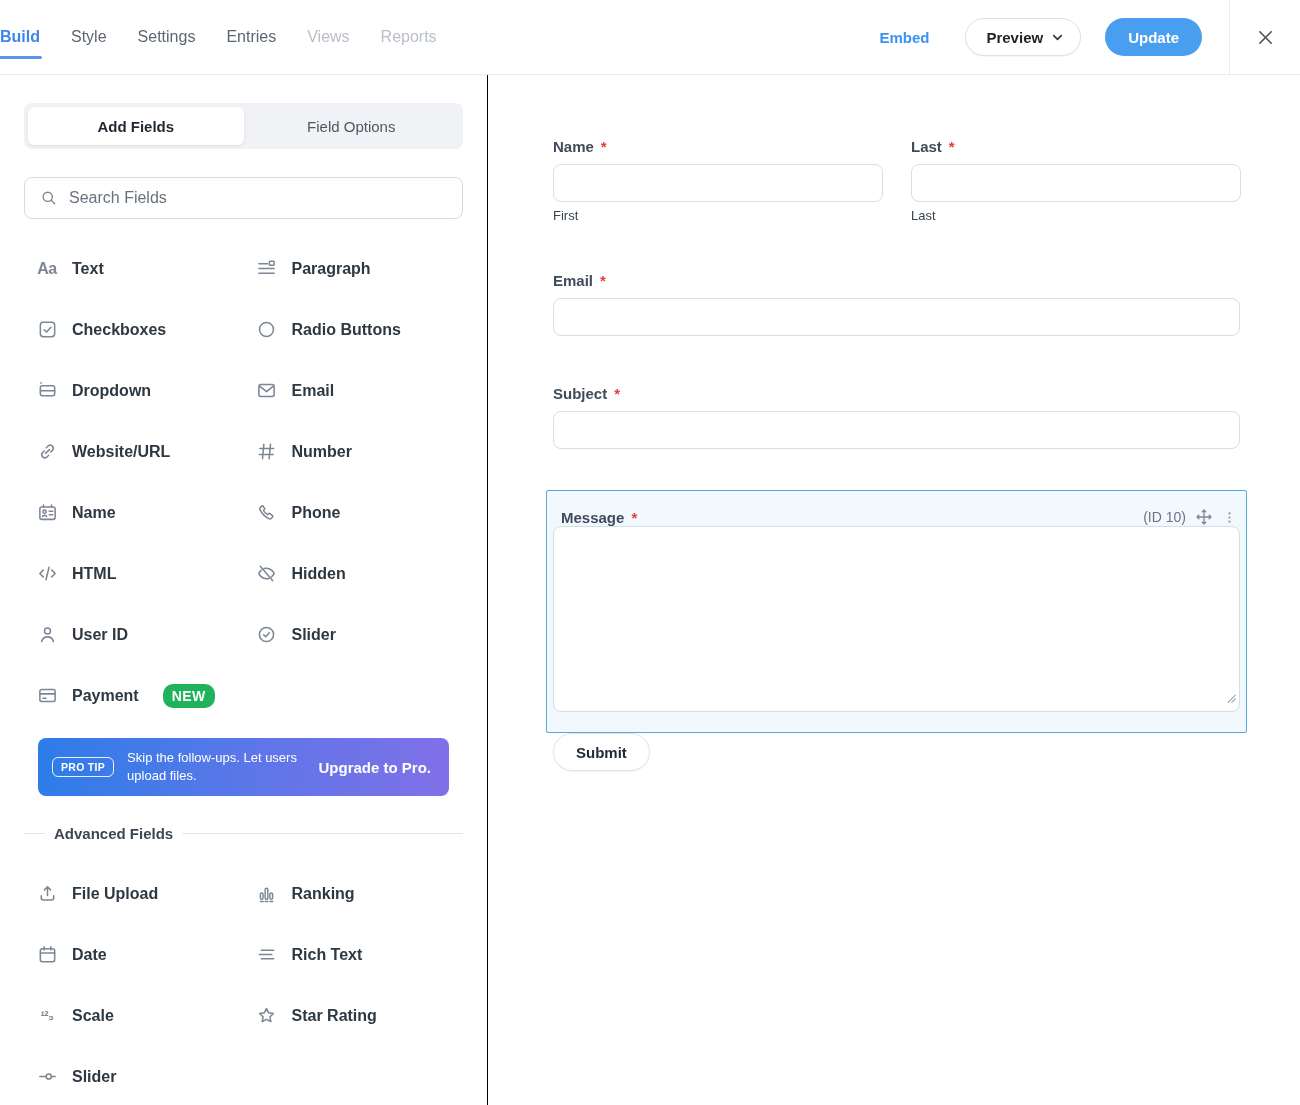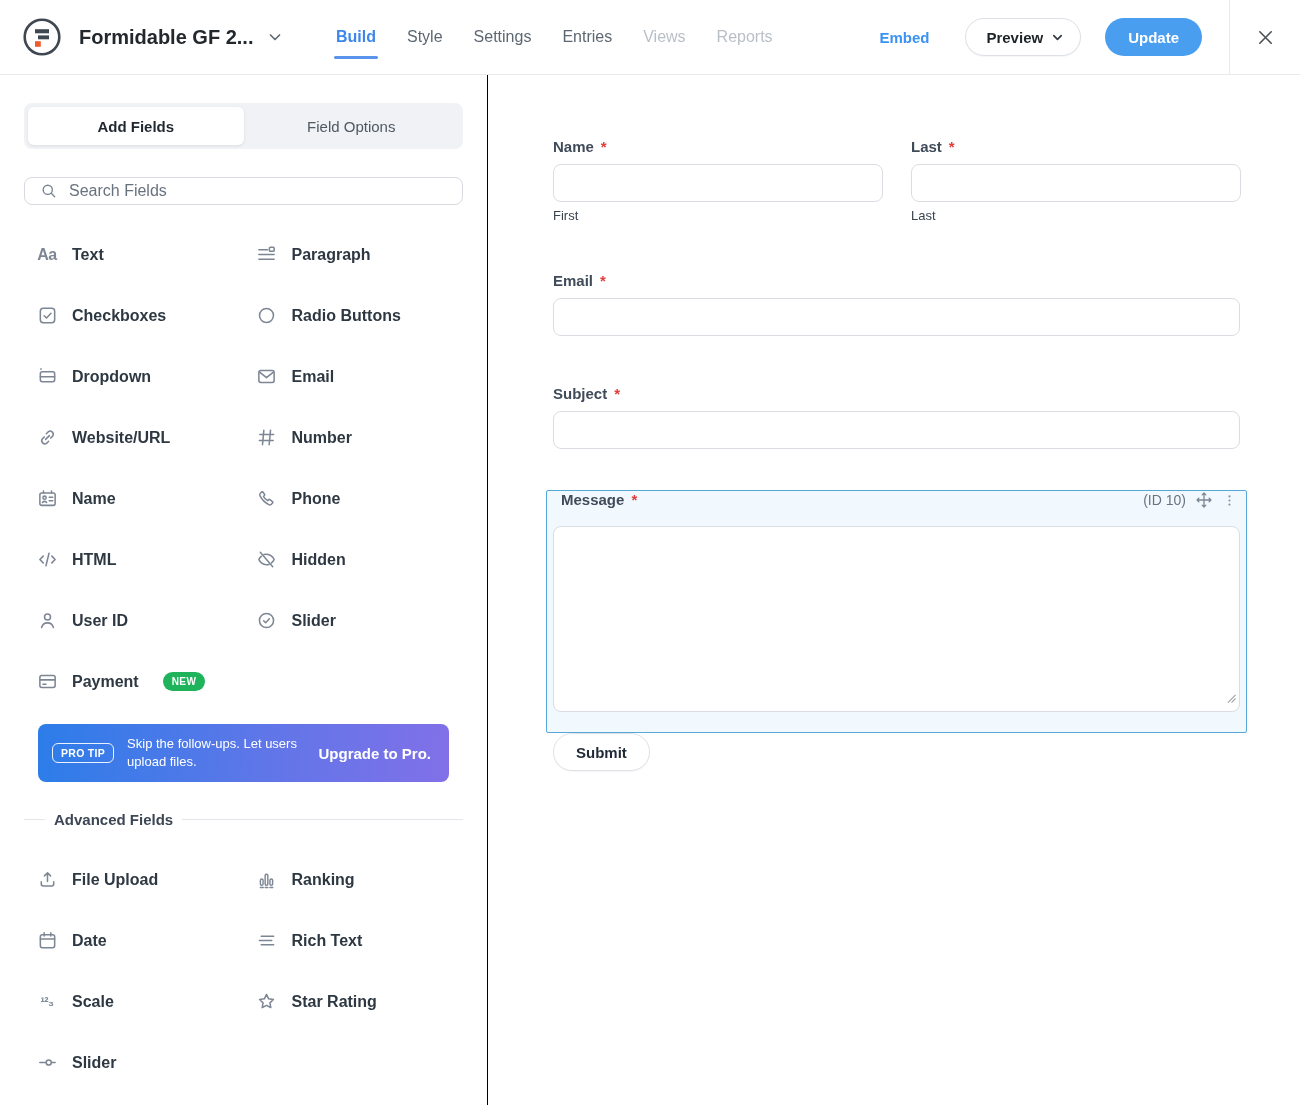--- a/index.html
+++ b/index.html
@@ -39,36 +39,36 @@
   .content { flex:1; display:flex; min-height:0; }
 
   
   .sidebar { width:488px; flex:0 0 488px; border-right:1px solid #000000; background:#fff;
     padding:28px 24px 0 24px; overflow:hidden; }
   .mode-toggle { height:46px; background:#f0f2f5; border-radius:8px; padding:4px; display:flex; }
   .mode-opt { flex:1; border:none; background:transparent; border-radius:6px; font-size:15px;
     color:#4e5964; cursor:pointer; font-family:inherit; }
   .mode-opt.active { background:#fff; font-weight:700; color:#1f2730;
     box-shadow:0 1px 3px rgba(25,35,50,.10); }
-  .search-box { margin-top:28px; height:28px; border:1px solid #d7dbe0; border-radius:8px;
+  .search-box { margin-top:28px; height:42px; border:1px solid #d7dbe0; border-radius:8px;
     display:flex; align-items:center; padding:0 13px; gap:9px; background:#fff; }
   .search-box input { flex:1; border:none; outline:none; font-size:16px; color:#2e3842;
     font-family:inherit; background:transparent; }
   .search-box input::placeholder { color:#68727f; opacity:1; }
 
   .fields-grid { margin-top:19px; display:grid; grid-template-columns:1fr 1fr; }
   .fields-grid.adv { margin-top:21px; }
   .field-item { height:61px; display:flex; align-items:center; gap:14px; padding-left:12px;
     cursor:grab; border-radius:6px; }
   .fi { width:22px; height:22px; flex:0 0 22px; display:flex; align-items:center;
     justify-content:center; color:#7d8694; }
   .fi svg { display:block; }
   .fi.glyph { font-size:16px; font-weight:600; letter-spacing:-.5px; }
   .fl { font-size:16px; font-weight:600; color:#2e3842; white-space:nowrap; }
-  .new-badge { margin-left:10px; background:#1fb45c; color:#fff; font-size:10px; font-weight:700;
+  .new-badge { margin-left:10px; background:#1fb45c; color:#fff; font-size:14px; font-weight:700;
     letter-spacing:.4px; padding:4px 9px; border-radius:10px; }
 
   .pro-banner { margin:12px 14px 0 14px; border-radius:8px; padding:11px 18px 11px 14px;
     background:linear-gradient(93deg,#2c7de9 0%,#5f76e8 55%,#8170e8 100%);
     display:flex; align-items:center; cursor:pointer; }
   .pro-badge { border:1.5px solid rgba(255,255,255,.9); color:#fff; border-radius:6px;
     padding:3px 8px; font-size:10.5px; font-weight:700; letter-spacing:.3px; white-space:nowrap; }
   .pro-text { color:#fff; font-size:13px; line-height:1.4; margin-left:13px; width:176px; }
   .pro-cta { margin-left:auto; color:#fff; font-size:15px; font-weight:700; white-space:nowrap; }
 
@@ -86,56 +86,40 @@
   .req { color:#e23c3c; font-size:15px; font-weight:600; }
   .txt-input { width:100%; height:38px; border:1px solid #dadde2; border-radius:8px;
     background:#fff; outline:none; font-family:inherit; font-size:15px; padding:0 12px; }
   .two-col { display:flex; gap:28px; }
   .half { width:330px; flex:0 0 330px; }
   .sub-label { margin-top:6px; font-size:13px; color:#39434e; }
   .block-gap { margin-top:49px; }
 
   .selected-field { margin-top:41px; margin-left:-7px; width:701px; background:#f1f9fe;
     border:1px solid #57a8da; border-radius:2px; padding:0 6px 20px 6px; }
-  .sel-header { height:35px; display:flex; align-items:flex-start; padding:0 3px 0 8px; }
+  .sel-header { height:35px; display:flex; align-items:flex-end; padding:0 3px 0 8px; }
   .sel-right { margin-left:auto; display:flex; align-items:center; gap:9px; }
   .fid { font-size:14px; color:#697482; }
   .sel-icon { display:flex; align-items:center; cursor:pointer; color:#7d8694; }
   .ta-wrap { position:relative; }
   .msg-textarea { display:block; width:100%; height:186px; border:1px solid #d9dde2;
     border-radius:8px; background:#fff; resize:none; outline:none; font-family:inherit;
     font-size:15px; padding:10px 12px; }
   .resize-glyph { position:absolute; right:4px; bottom:5px; pointer-events:none; color:#9aa2ab; }
 
   .submit-btn { height:38px; padding:0 22px; background:#fff;
     border:1px solid #dfe2e7; border-radius:19px; font-size:15px; font-weight:600; color:#1f2937;
     cursor:pointer; font-family:inherit; box-shadow:0 1px 1px rgba(20,30,40,.04); }
 </style>
 </head>
 <body>
 
 <div class="app">
 
   <header class="topbar">
-    <div class="topbar-left">
-      <span class="logo">
-        <svg width="40" height="40" viewBox="0 0 40 40">
-          <circle cx="20" cy="20" r="17.3" fill="#fff" stroke="#3f4850" stroke-width="2.6"></circle>
-          <rect x="13" y="12.2" width="14" height="4.1" fill="#3f4850"></rect>
-          <rect x="16" y="18.4" width="11" height="3.9" fill="#3f4850"></rect>
-          <rect x="13" y="24.2" width="5.8" height="5.6" fill="#ee5c2e"></rect>
-        </svg>
-      </span>
-      <span class="form-title">Formidable GF 2...</span>
-      <span class="title-chev">
-        <svg width="16" height="16" viewBox="0 0 16 16" fill="none" stroke="#5f6b76" stroke-width="1.7" stroke-linecap="round" stroke-linejoin="round">
-            <path d="M3.5 6l4.5 4.5L12.5 6"></path>
-          </svg>
-      </span>
-    </div>
     <nav class="topbar-tabs">
       <a class="tab active">Build</a>
       <a class="tab">Style</a>
       <a class="tab">Settings</a>
       <a class="tab">Entries</a>
       <a class="tab disabled">Views</a>
       <a class="tab disabled">Reports</a>
     </nav>
     <div class="topbar-right">
       <a class="embed-link">Embed</a>

